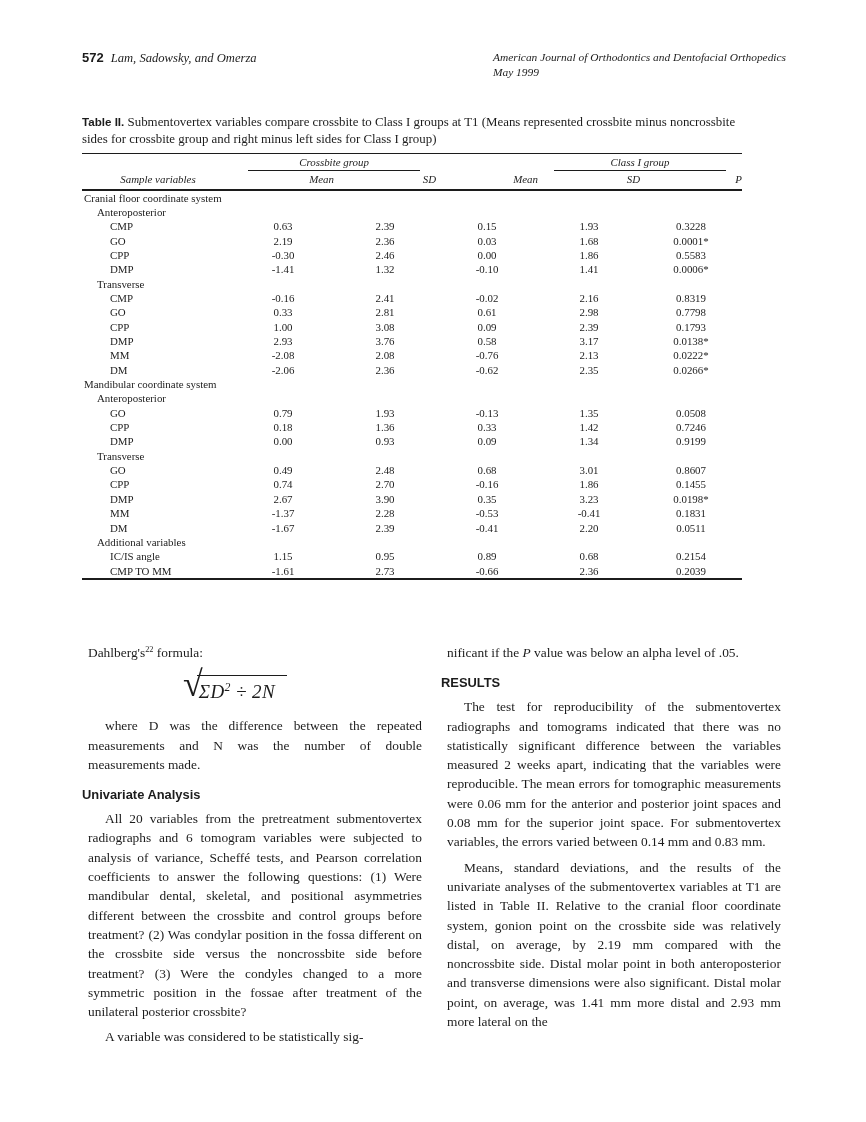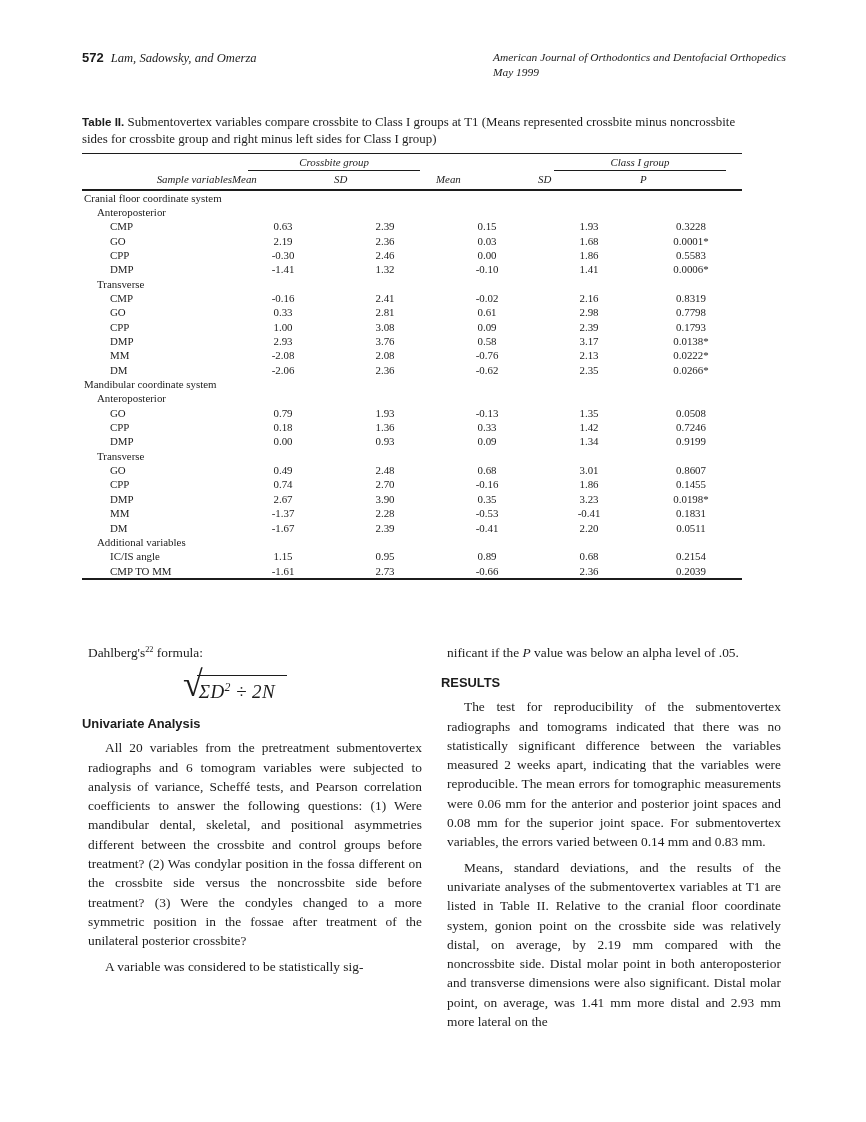--- a/index.html
+++ b/index.html
@@ -15,22 +15,22 @@
   .hdr-left .authors{font-style:italic;}
   .hdr-right{font-style:italic;font-size:11.4px;line-height:14.5px;}
   
   .table-wrap{position:absolute;left:82px;top:114px;width:660px;}
   .caption{font-size:12.9px;line-height:16.8px;}
   .caption .tlabel{font-family:"Liberation Sans",sans-serif;font-weight:700;font-size:11.6px;}
   .tablebox{margin-top:5px;border-top:1.5px solid #1c1c1c;border-bottom:2.5px solid #1c1c1c;}
   table{width:100%;border-collapse:collapse;font-size:10.9px;}
   thead td,thead th{font-style:italic;font-weight:normal;padding:0;vertical-align:bottom;}
   .sp-line{margin:0 16px;border-bottom:1.2px solid #1c1c1c;text-align:center;padding:2px 0 1px;line-height:13px;}
-  .colhead-row th{border-bottom:2px solid #1c1c1c;padding:2px 0 3px;text-align:left;line-height:13px;}
-  .colhead-row th.lblh{text-align:right;padding-left:2px;}
+  .colhead-row th{border-bottom:2px solid #1c1c1c;padding:2px 0 3px;text-align:right;line-height:13px;}
+  .colhead-row th.lblh{text-align:center;padding-left:2px;}
   tbody td{padding:0;line-height:14.35px;white-space:nowrap;}
   tbody td.num{text-align:center;}
   td.ind0{padding-left:2px;}
   td.ind1{padding-left:15px;}
   td.ind2{padding-left:28px;}
   .footnotes{margin-top:7px;font-size:10.5px;line-height:13.8px;}
   
   .col{position:absolute;top:637px;width:346px;}
   .col-left{left:82px;}
   .col-right{left:441px;}
@@ -276,20 +276,21 @@
     </table>
   </div>
 </div>
 
 <div class="col col-left">
     <p><span>Dahlberg's</span><sup>22</sup><span> formula:</span></p>
     <div class="formula">
       <span class="radical">√</span>
       <span class="radicand"><span>ΣD</span><sup>2</sup><span> ÷ 2N</span></span>
     </div>
+    <p class="indent"><span>where D was the difference between the repeated measurements and N was the number of double measurements made.</span></p>
     <div class="bodyhead">Univariate Analysis</div>
     <p class="indent"><span>All 20 variables from the pretreatment submentovertex radiographs and 6 tomogram variables were subjected to analysis of variance, Scheffé tests, and Pearson correlation coefficients to answer the following questions: (1) Were mandibular dental, skeletal, and positional asymmetries different between the crossbite and control groups before treatment? (2) Was condylar position in the fossa different on the crossbite side versus the noncrossbite side before treatment? (3) Were the condyles changed to a more symmetric position in the fossae after treatment of the unilateral posterior crossbite?</span></p>
     <p class="indent"><span>A variable was considered to be statistically sig-</span></p>
   </div>
 <div class="col col-right">
     <p><span>nificant if the </span><i>P</i><span> value was below an alpha level of .05.</span></p>
     <div class="bodyhead">RESULTS</div>
     <p class="indent"><span>The test for reproducibility of the submentovertex radiographs and tomograms indicated that there was no statistically significant difference between the variables measured 2 weeks apart, indicating that the variables were reproducible. The mean errors for tomographic measurements were 0.06 mm for the anterior and posterior joint spaces and 0.08 mm for the superior joint space. For submentovertex variables, the errors varied between 0.14 mm and 0.83 mm.</span></p>
     <p class="indent"><span>Means, standard deviations, and the results of the univariate analyses of the submentovertex variables at T1 are listed in Table II. Relative to the cranial floor coordinate system, gonion point on the crossbite side was relatively distal, on average, by 2.19 mm compared with the noncrossbite side. Distal molar point in both anteroposterior and transverse dimensions were also significant. Distal molar point, on average, was 1.41 mm more distal and 2.93 mm more lateral on the</span></p>
   </div>

